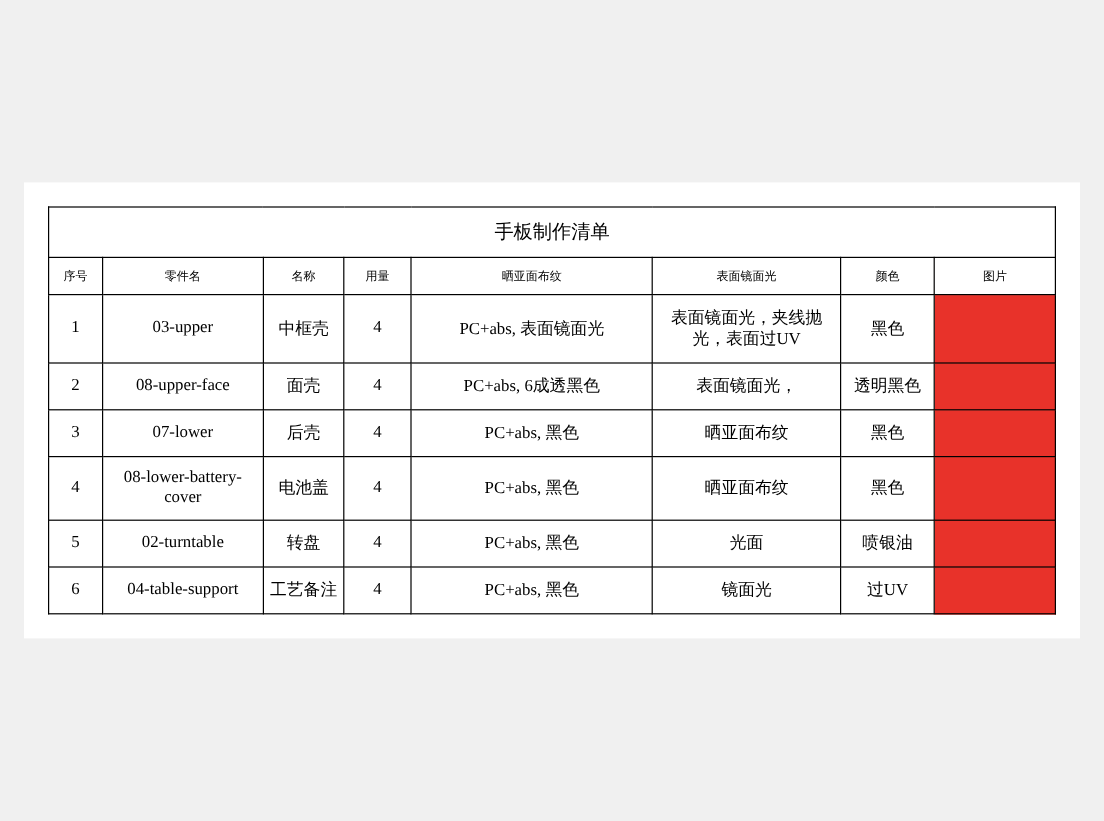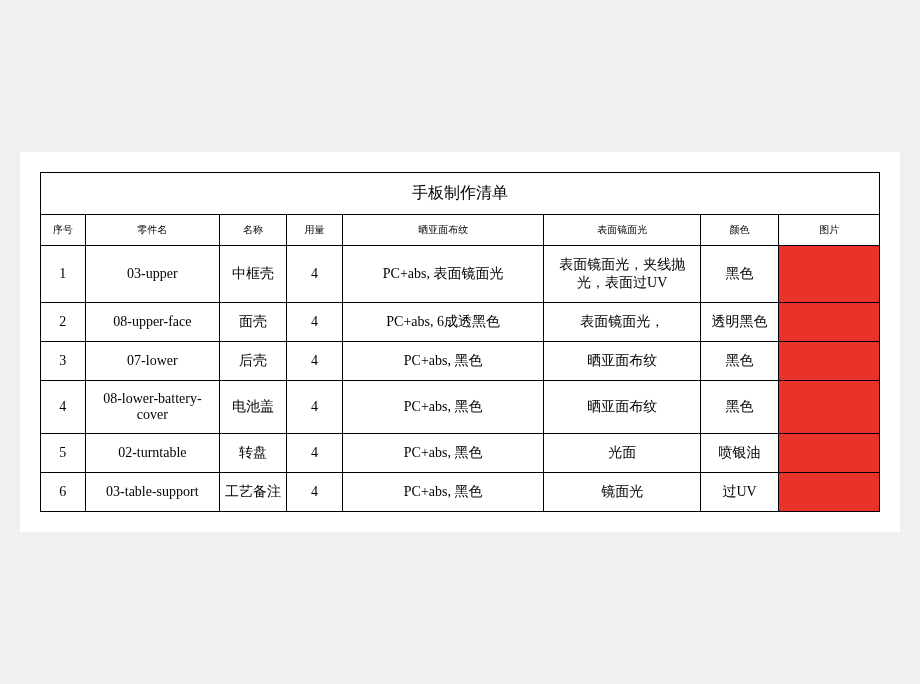--- a/index.html
+++ b/index.html
@@ -141,21 +141,21 @@
           <td>02-turntable</td>
           <td>转盘</td>
           <td>4</td>
           <td>PC+abs, 黑色</td>
           <td>光面</td>
           <td>喷银油</td>
           <td class="image-cell" style="background-color: rgb(232, 50, 42);"></td>
         </tr>
         <tr class="data-row">
           <td>6</td>
-          <td>03-table-support</td>
+          <td>04-table-support</td>
           <td>工艺备注</td>
           <td>4</td>
           <td>PC+abs, 黑色</td>
           <td>镜面光</td>
           <td>过UV</td>
           <td class="image-cell" style="background-color: rgb(232, 50, 42);"></td>
         </tr>
       </tbody>
   </table>
 </div>

